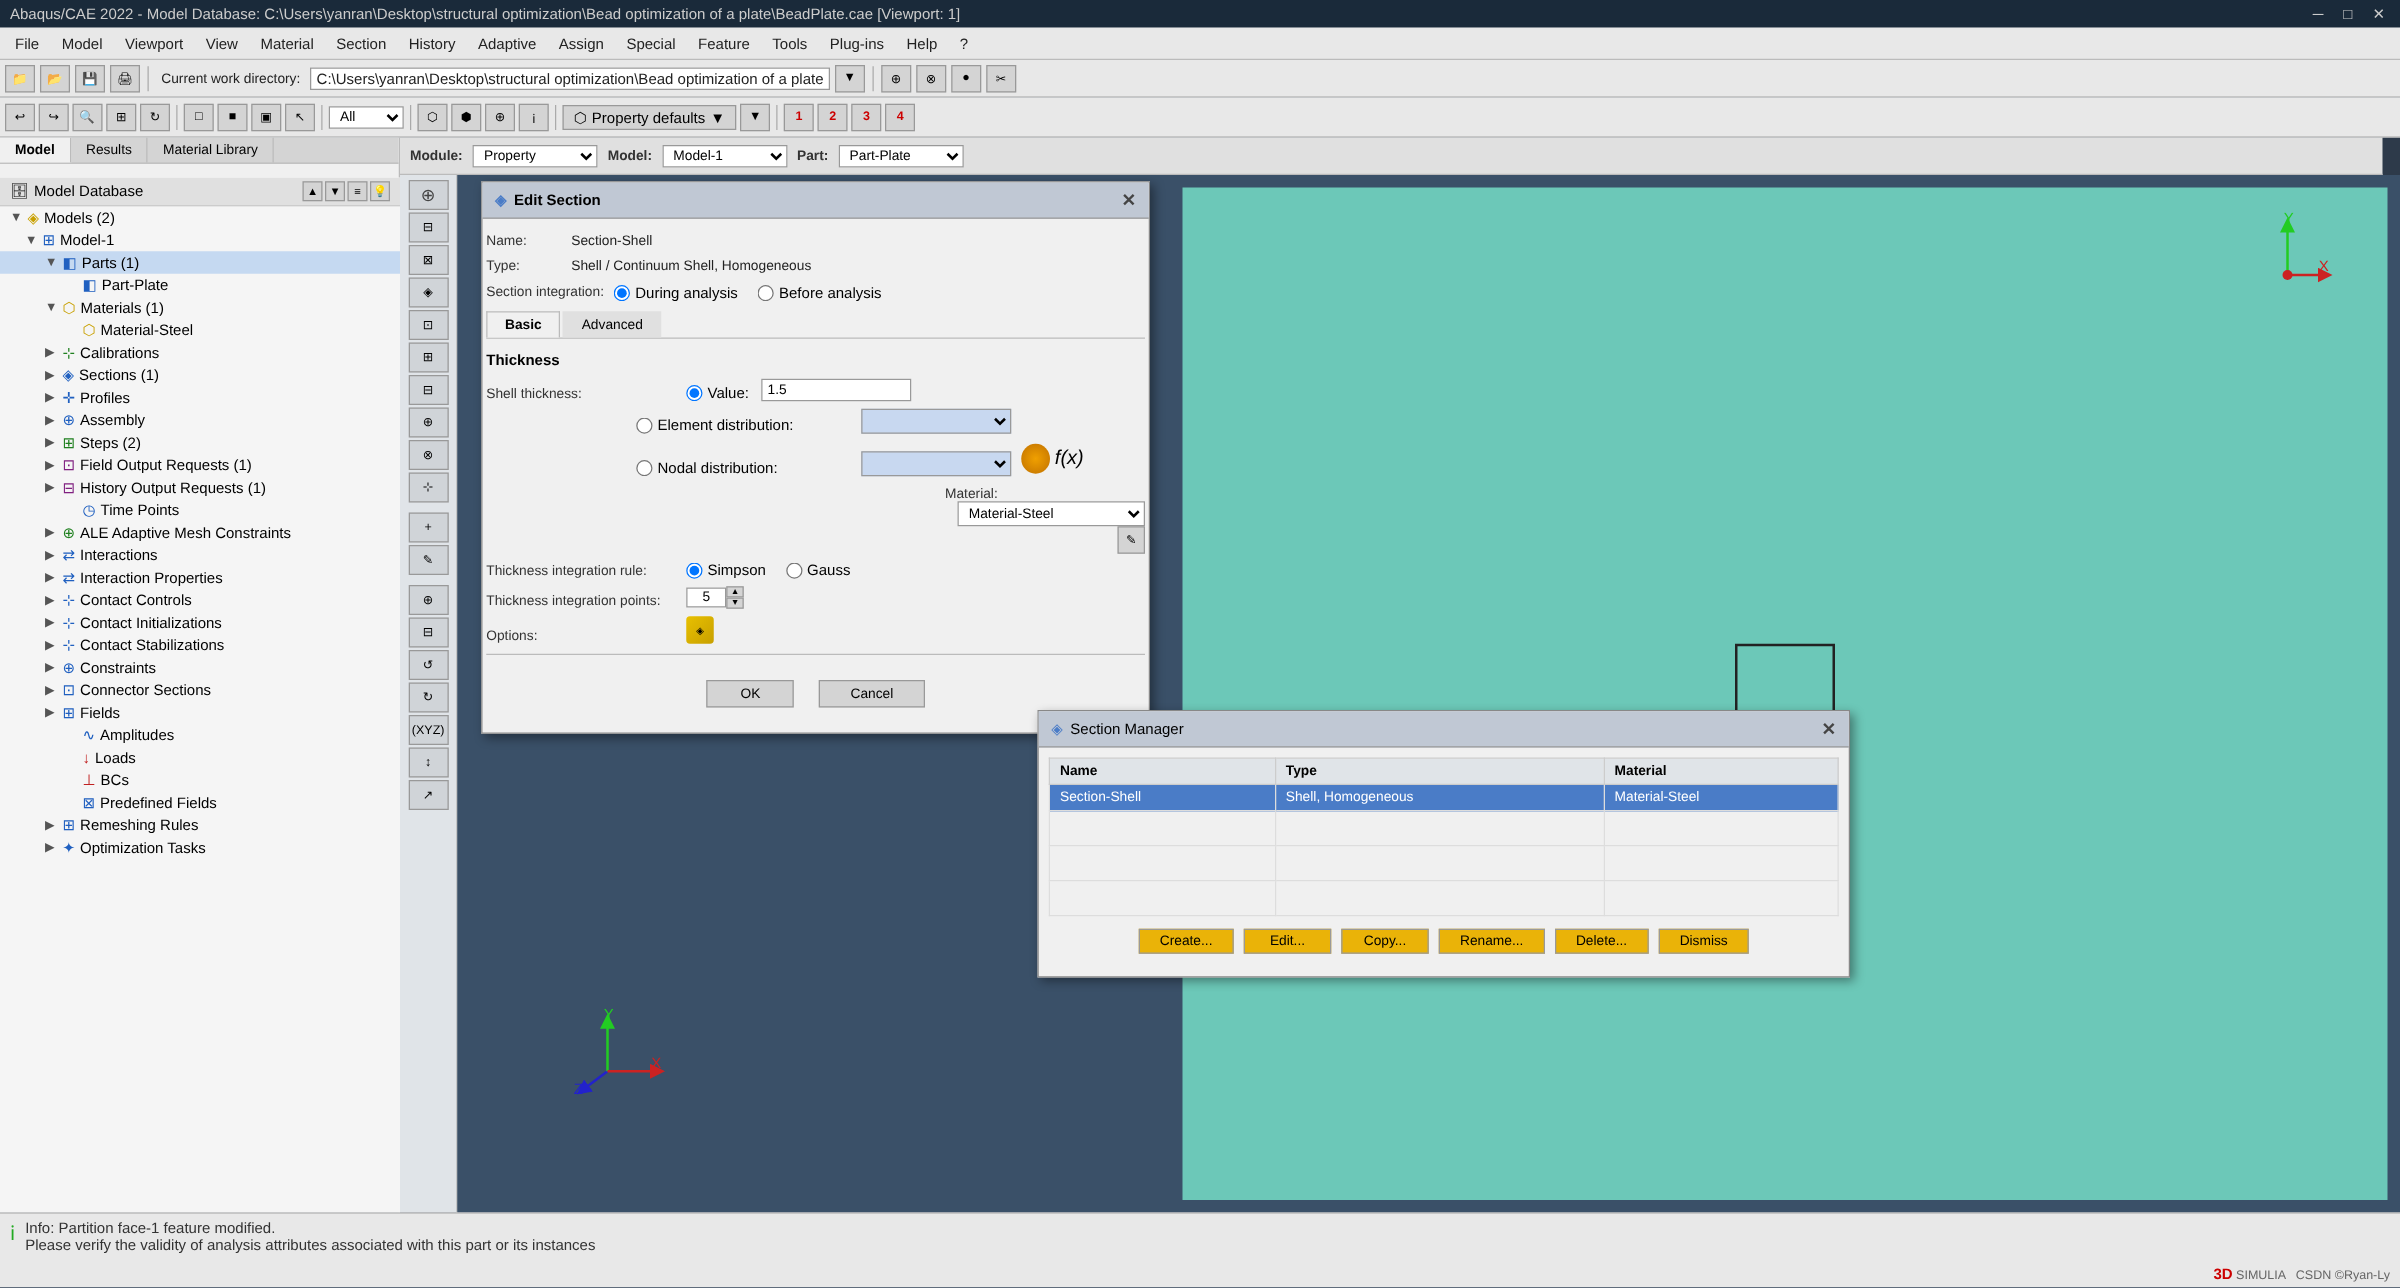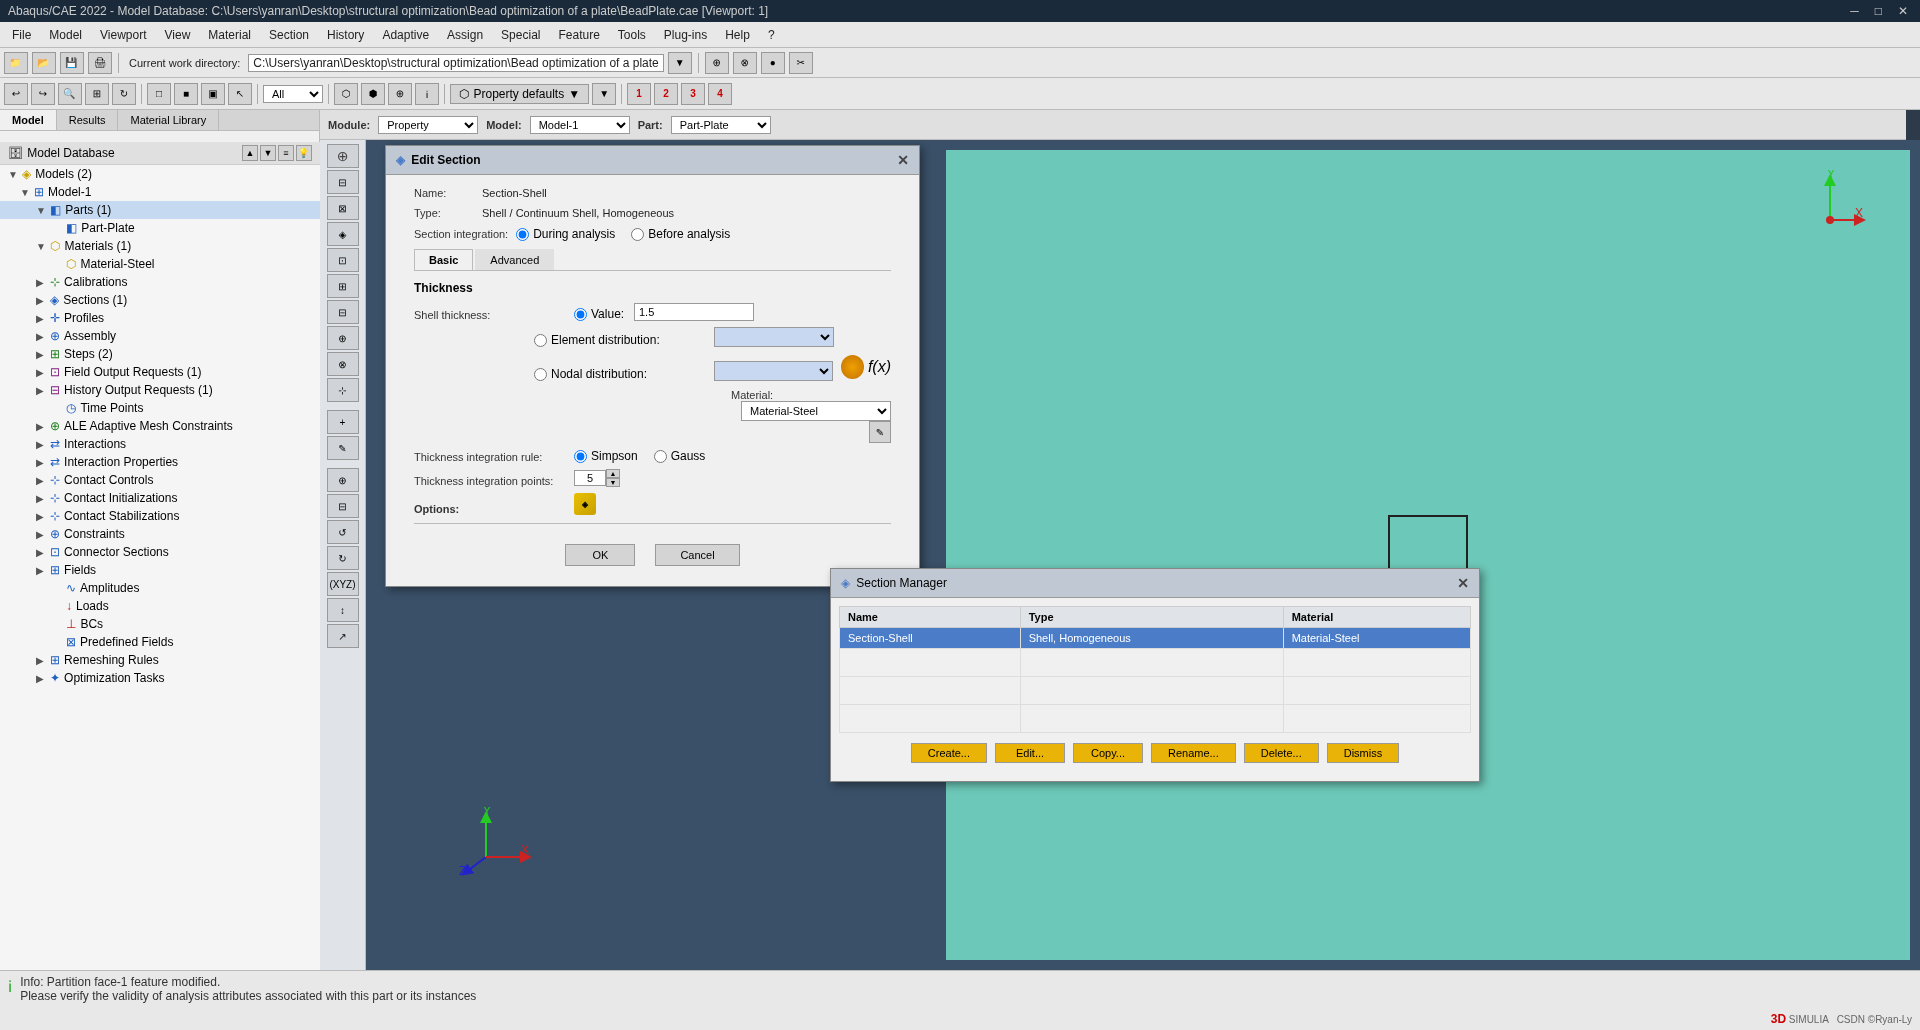--- a/index.html
+++ b/index.html
@@ -119,21 +119,21 @@
       position: absolute; top: 145px; left: 385px; width: 535px;
       background: #f0f0f0; border: 1px solid #888; box-shadow: 3px 3px 8px rgba(0,0,0,0.4);
       z-index: 100;
     }
     .dialog-title-bar {
       background: #c0c8d4; padding: 6px 10px; display: flex; align-items: center;
       justify-content: space-between; border-bottom: 1px solid #999;
     }
     .dialog-title { font-size: 12px; font-weight: bold; display: flex; align-items: center; gap: 6px; }
     .dialog-close { cursor: pointer; font-size: 14px; font-weight: bold; color: #444; }
-    .dialog-body { padding: 12px 28px; }
+    .dialog-body { padding: 12px 3px; }
     .dialog-row { display: flex; align-items: center; margin-bottom: 8px; gap: 8px; }
     .dialog-field-label { font-size: 11px; color: #333; min-width: 60px; }
     .dialog-field-value { font-size: 11px; color: #222; }
     .dialog-separator { height: 1px; background: #bbb; margin: 8px 0; }
     .radio-group { display: flex; align-items: center; gap: 16px; }
     .radio-item { display: flex; align-items: center; gap: 4px; font-size: 11px; }
     .tab-bar { display: flex; border-bottom: 1px solid #bbb; margin-bottom: 10px; }
     .dialog-tab { padding: 4px 14px; font-size: 11px; cursor: pointer; border: 1px solid transparent;
       border-bottom: none; background: #e0e0e0; margin-right: 2px; }
     .dialog-tab.active { background: #f0f0f0; border-color: #bbb; border-bottom-color: #f0f0f0; font-weight: bold; }
@@ -621,21 +621,21 @@
         <span class="form-label">Thickness integration points:</span>
         <div class="stepper-wrap">
           <input class="stepper-input" type="text" value="5" style="">
           <div class="stepper-btns">
             <button class="stepper-up">▲</button>
             <button class="stepper-down">▼</button>
           </div>
         </div>
       </div>
 
-      <div class="form-row" style="margin-top:4px;font-weight:bold;">
+      <div class="form-row" style="margin-top:4px;">
         <span class="form-label">Options:</span>
         <span class="options-icon">◈</span>
       </div>
     </div>
     <div class="dialog-separator"></div>
     <div class="dialog-footer">
       <button class="dialog-btn">OK</button>
       <button class="dialog-btn">Cancel</button>
     </div>
   </div>

